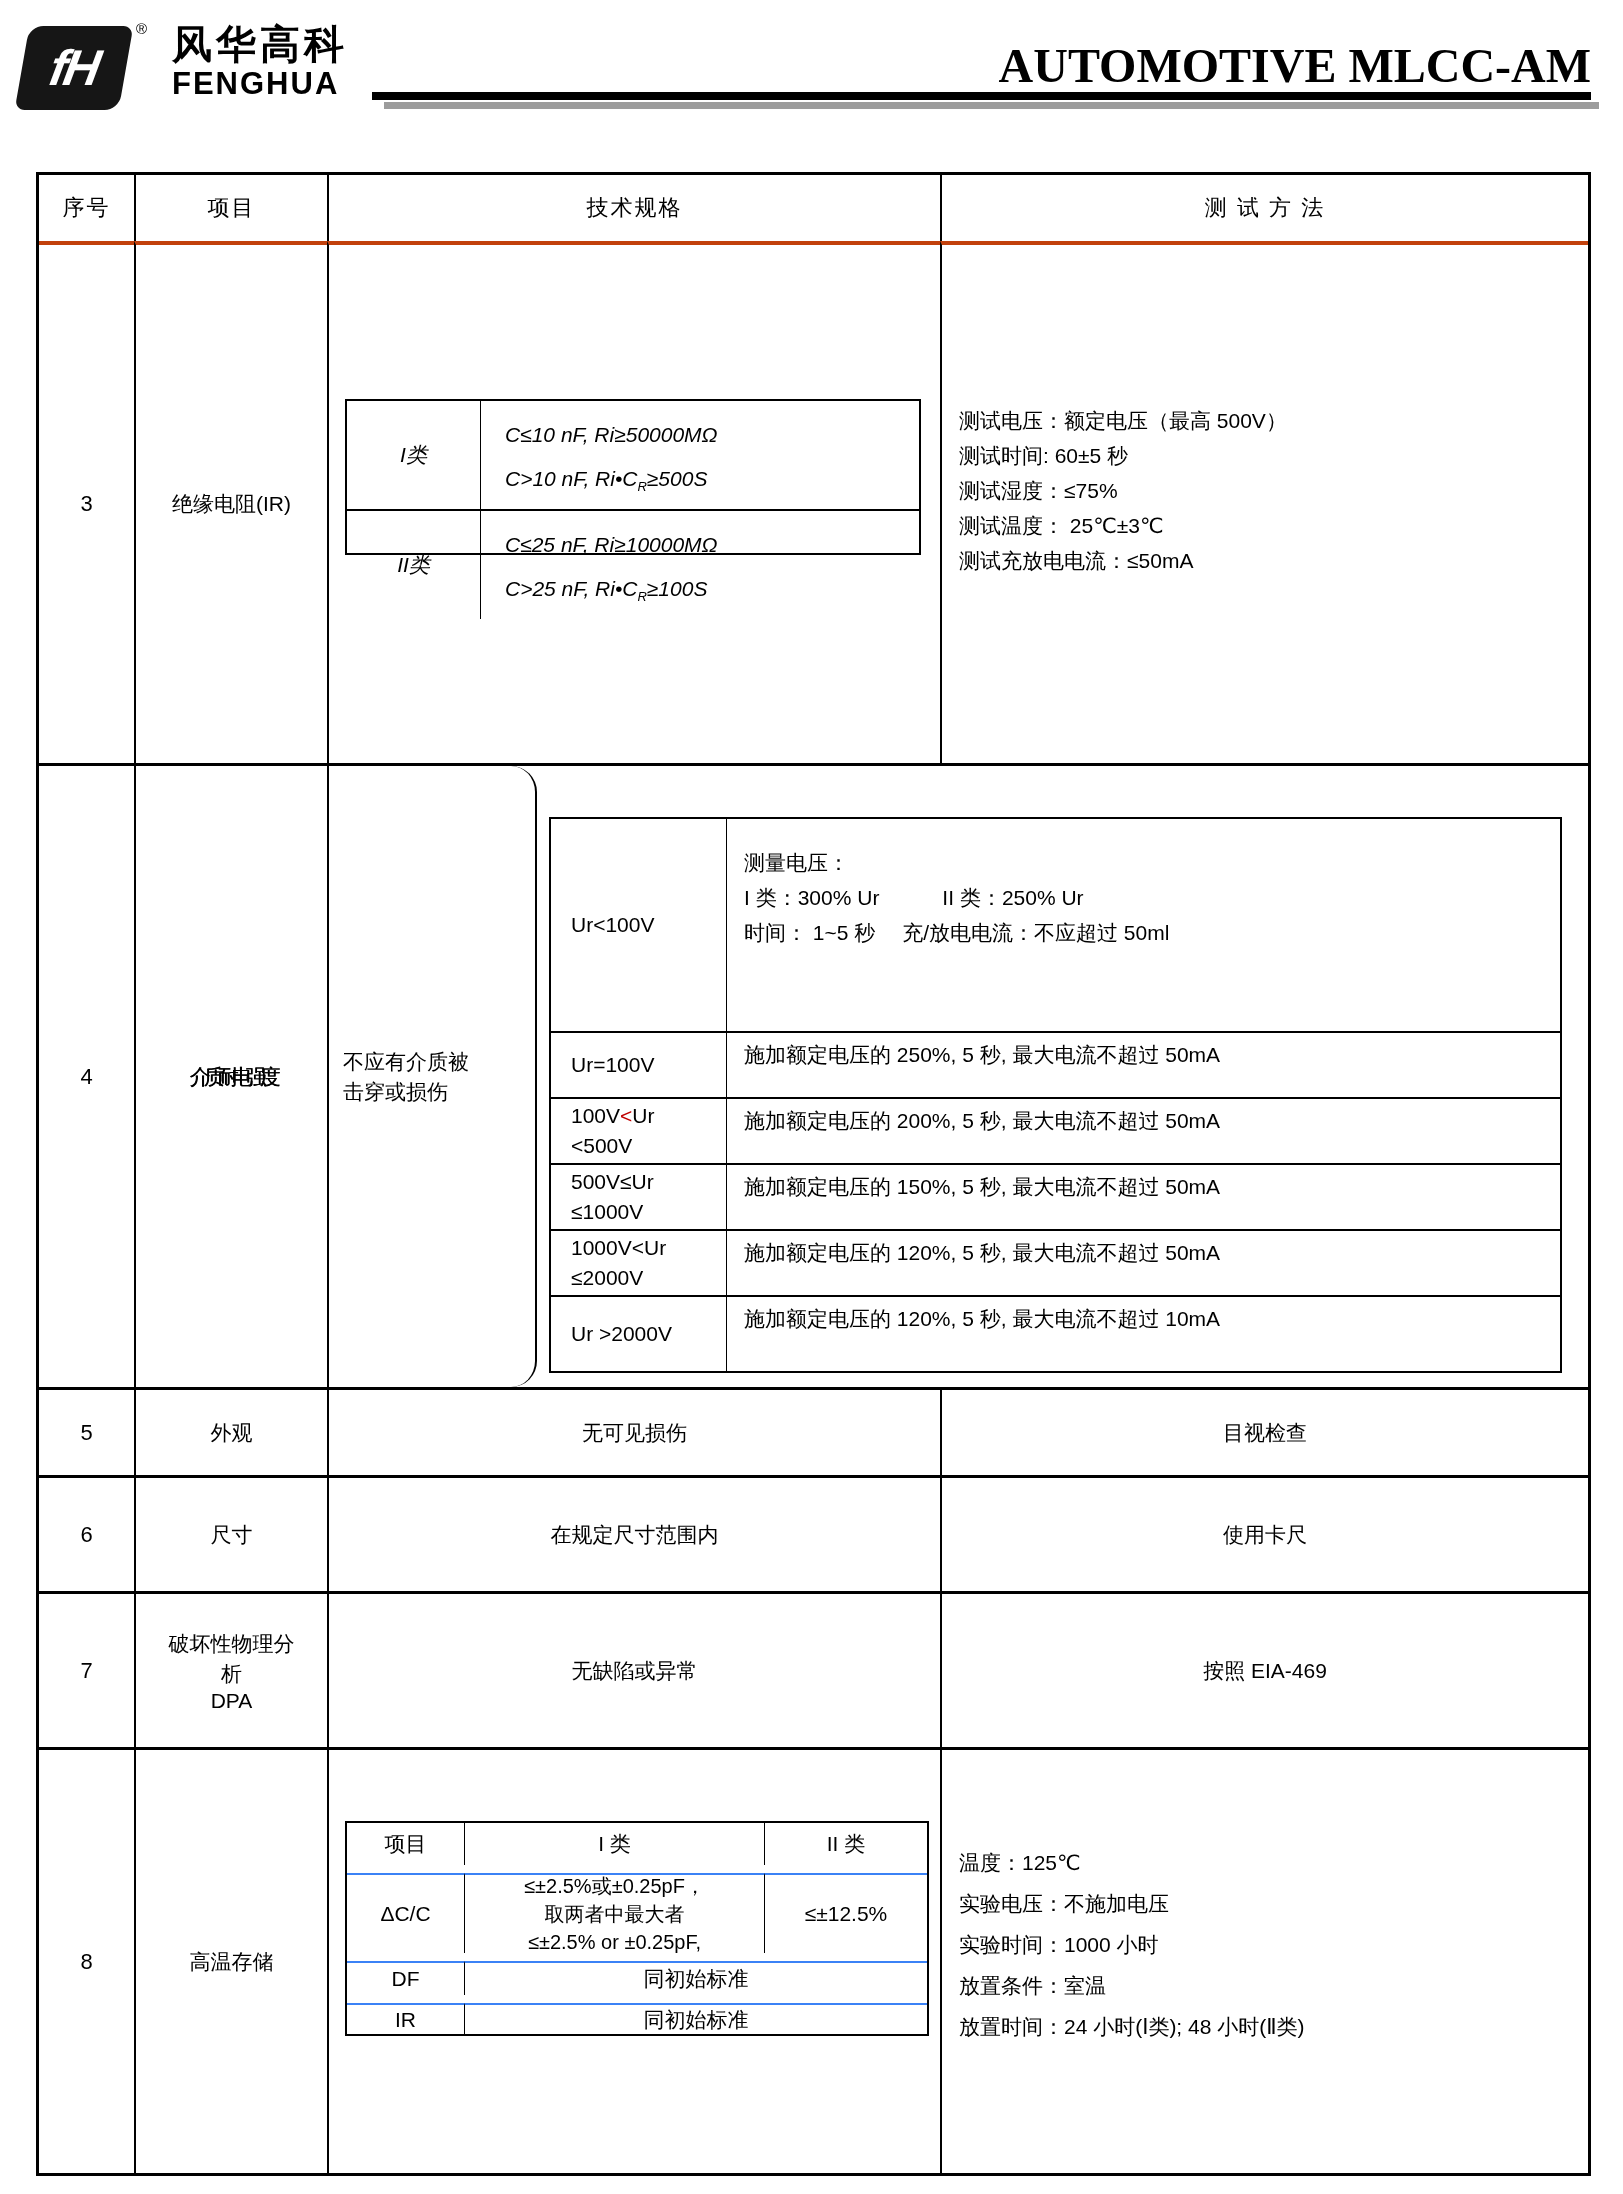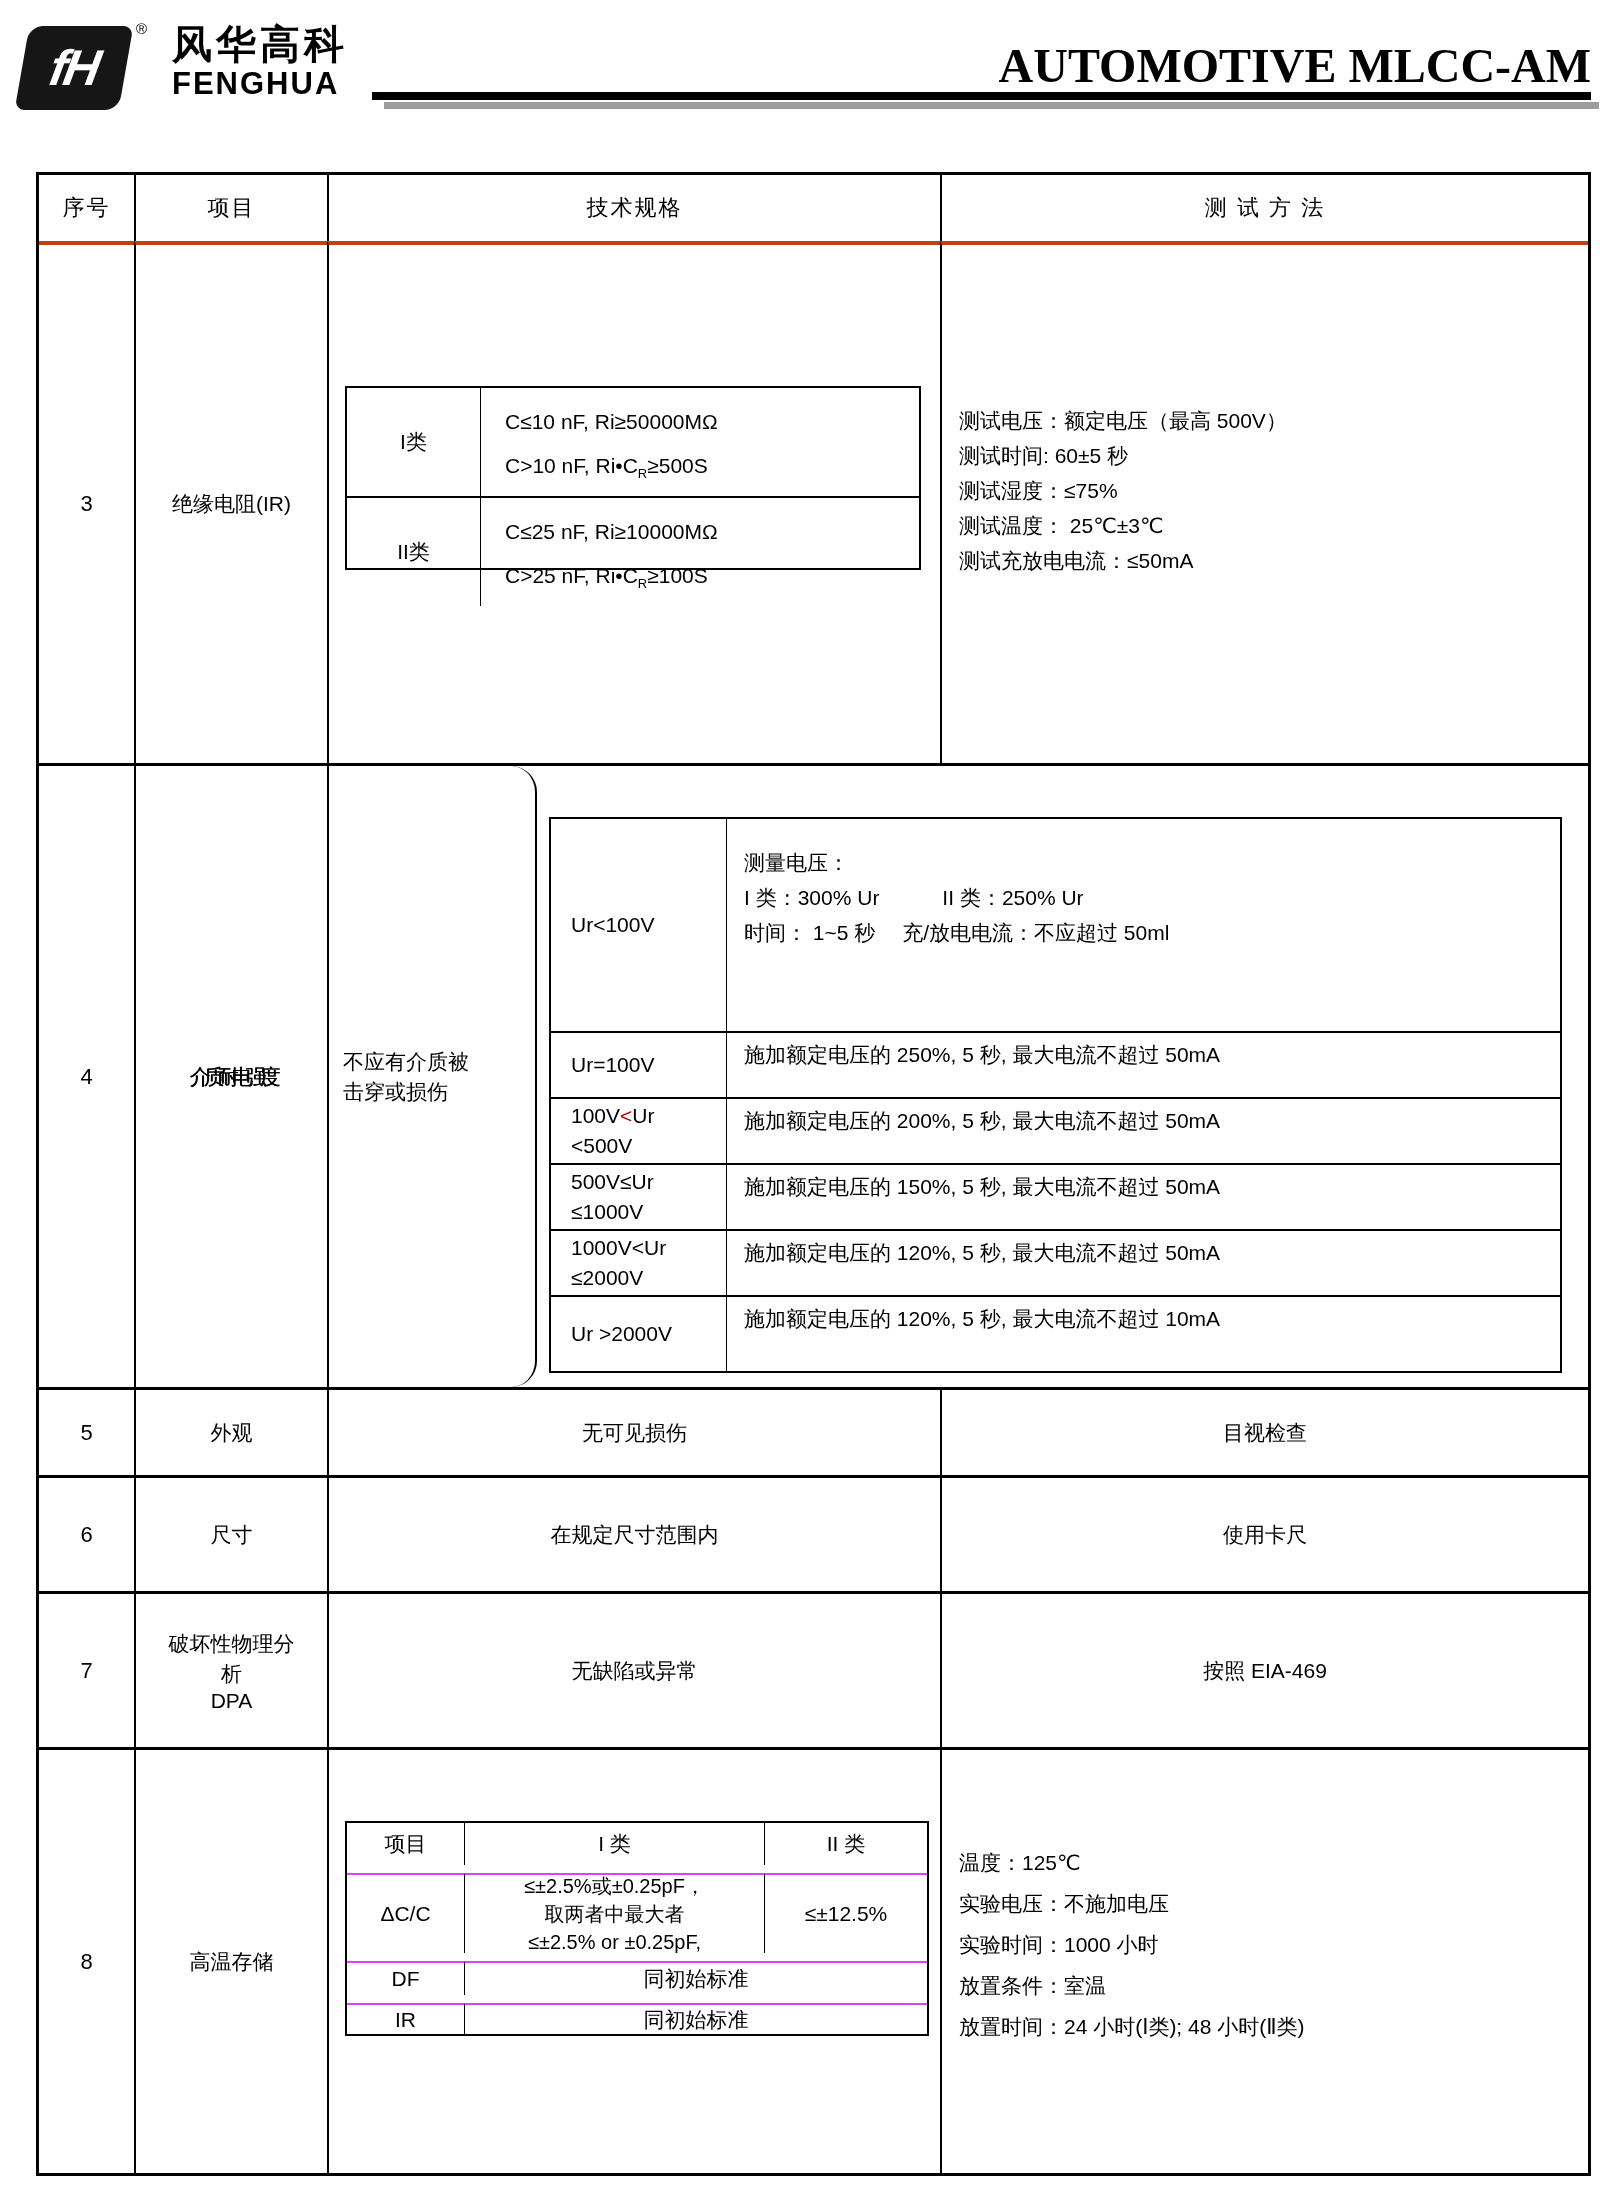--- a/index.html
+++ b/index.html
@@ -28,22 +28,22 @@
   .c{box-sizing:border-box;position:relative;}
   .vl{border-left:2px solid #000;}
   .ht{border-top:4px solid #c2410c;}   
   .rt{border-top:3px solid #000;}   
   .cen{display:flex;align-items:center;justify-content:center;text-align:center;}
   .hdr{display:flex;align-items:center;justify-content:center;font-size:22px;letter-spacing:2px;}
   .serial{font-size:22px;}
   .span34{grid-column:3/5;}
 
   
-  .it3{position:absolute;left:16px;top:141px;width:576px;height:184px;border:2px solid #000;
-       box-sizing:border-box;display:grid;grid-template-columns:134px 1fr;grid-template-rows:1fr 1fr;}
+  .it3{position:absolute;left:16px;top:154px;width:576px;height:156px;border:2px solid #000;
+       box-sizing:border-box;display:grid;grid-template-columns:134px 1fr;grid-template-rows:1fr 1fr;font-style:italic;}
   .it3 .lab{display:flex;align-items:center;justify-content:center;border-right:1px solid #000;}
   .it3 .bt{border-top:2px solid #000;}
   .it3 .spec{padding:12px 0 0 24px;line-height:44px;}
   sub{font-size:13px;}
 
   
   .m3{padding:158px 0 0 17px;line-height:35px;}
   .m8{padding:92px 0 0 17px;line-height:41px;}
 
   
@@ -64,21 +64,21 @@
   
   .item7{display:flex;flex-direction:column;align-items:center;justify-content:center;text-align:center;}
   .item7 .cnwrap{width:140px;line-height:30px;}
 
   
   .it8{position:absolute;left:16px;top:71px;width:584px;height:215px;border:2px solid #000;
        box-sizing:border-box;display:grid;grid-template-columns:118px 300px 1fr;
        grid-template-rows:42px 88px 42px 1fr;}
   .it8 .cell{display:flex;align-items:center;justify-content:center;text-align:center;box-sizing:border-box;}
   .it8 .vr{border-right:1px solid #000;}
-  .it8 .bt{border-top:2px solid #d946ef;margin-top:8px;}
+  .it8 .bt{border-top:2px solid #3b82f6;margin-top:8px;}
   .it8 .small{font-size:20px;line-height:28px;}
   .sp23{grid-column:2/4;}
 </style>
 </head>
 <body>
 
 <div class="page">
 
   <div class="logo-mark">
     <span>fH</span>

